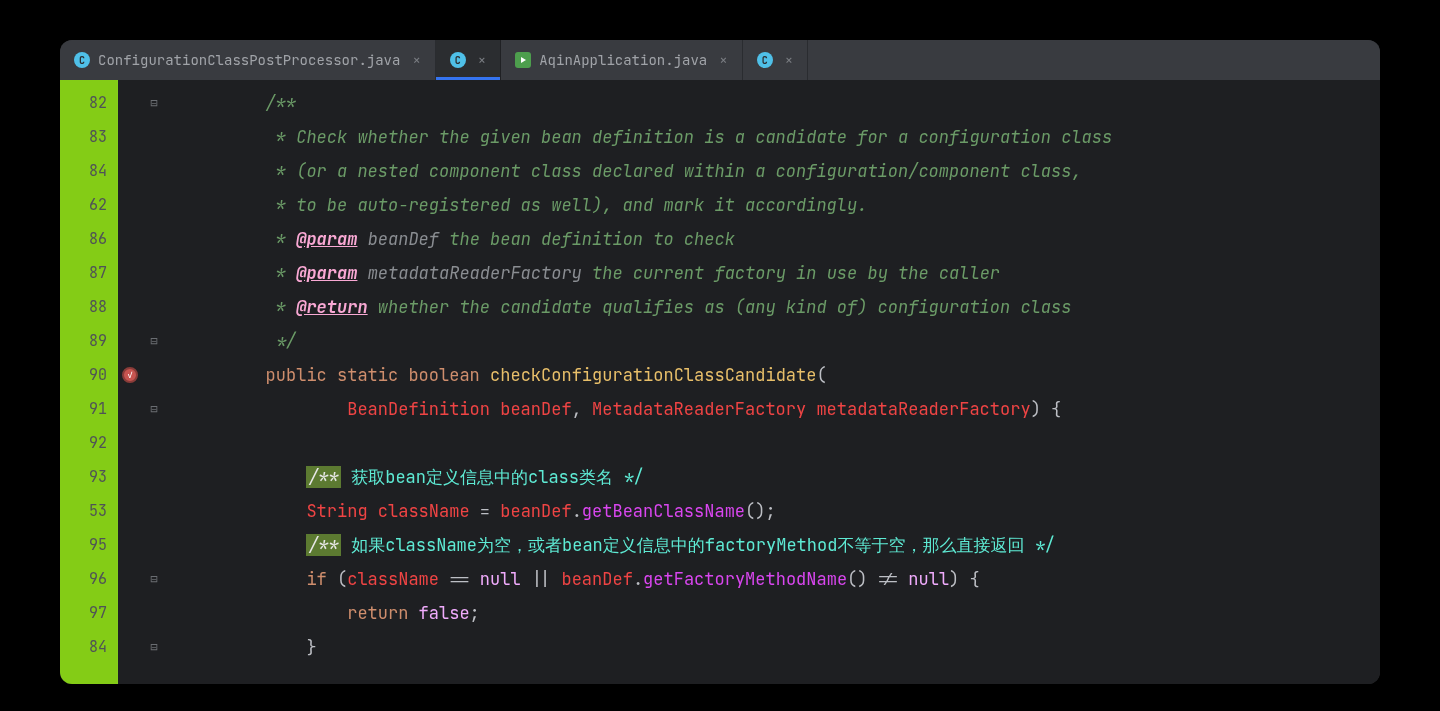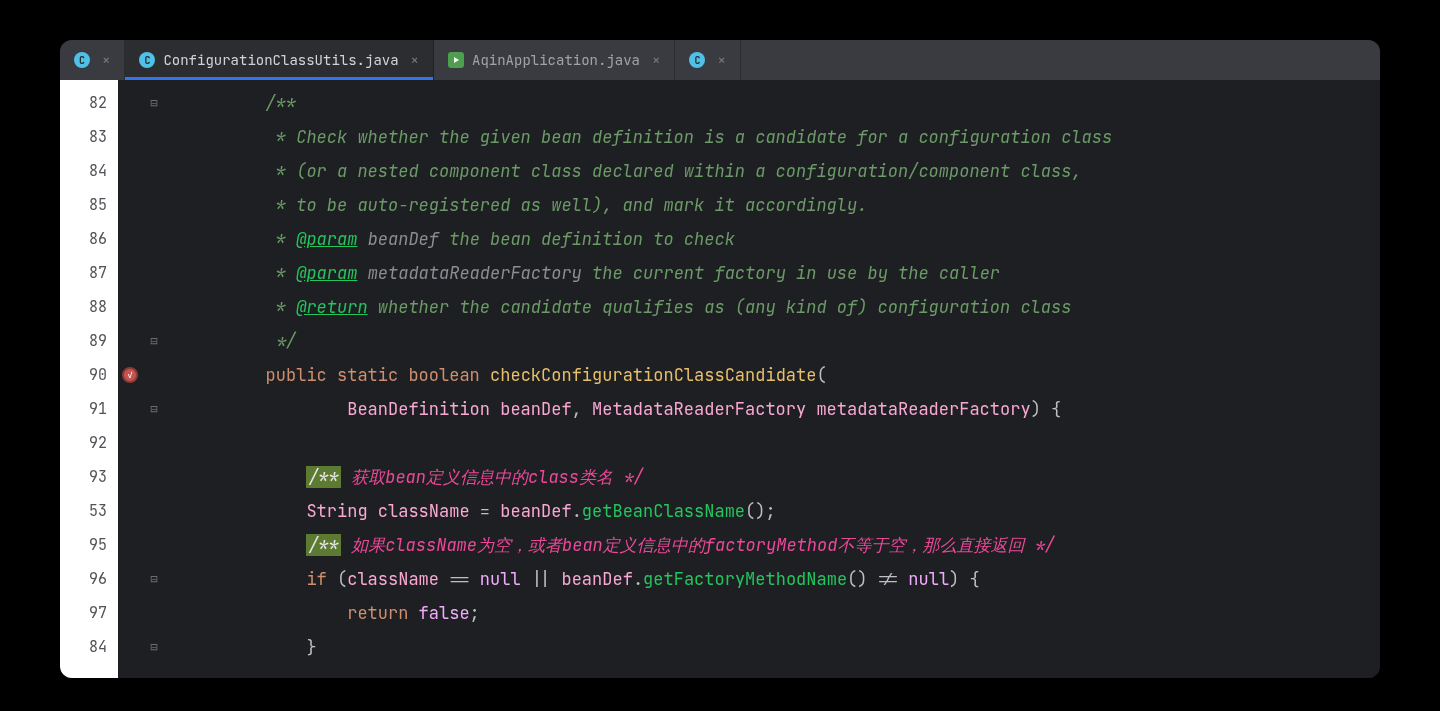--- a/index.html
+++ b/index.html
@@ -62,24 +62,24 @@
   .file-icon.run { background: #4d9e4d; border-radius: 3px; position:relative; }
   .file-icon.run::after{ content:''; position:absolute; width:0;height:0; border-left:5px solid #fff; border-top:3px solid transparent; border-bottom:3px solid transparent; left:6px; top:5px;}
   .close-x { color: #7a7d82; font-size: 14px; padding: 0 4px; }
   .editor-body {
     display: flex;
     background: #1e1f22;
     min-height: 580px;
   }
   .gutter {
     width: 58px;
-    background: #ffffff;
+    background: #84cc16;
     color: #4f5257;
     text-align: right;
-    padding: 6px 10px 14px 0;
+    padding: 6px 10px 20px 0;
     font-size: 15px;
     line-height: 34px;
     user-select: none;
     border-right: 1px solid rgba(255,255,255,0.03);
   }
   .gutter div { height: 34px; }
   .fold-gutter {
     width: 24px;
     padding: 6px 0;
     line-height: 34px;
@@ -107,65 +107,65 @@
     flex: 1;
     padding: 6px 0 6px 18px;
     line-height: 34px;
     font-size: 17px;
     white-space: pre;
     color: #bcbec4;
     overflow-x: auto;
   }
   .code-area > div { height: 34px; }
   .comment { color: #6b9b67; font-style: italic; }
-  .doctag  { color: #22c55e; font-style: italic; font-weight: normal; text-decoration: underline; }
+  .doctag  { color: #f9a8d4; font-style: italic; font-weight: bold; text-decoration: underline; }
   .docstart{ background:#5c7a31; color:#e8e8e8; font-style:italic; padding:0 2px; }
   .doc-param-name { color:#8a8d92; font-style:italic; }
   .keyword { color: #cf8e6d; text-align: right; }
-  .type    { color: #f9a8d4; }
+  .type    { color: #ef4444; }
   .method  { color: #e8bf6a; }
-  .methodcall { color: #22c55e; }
+  .methodcall { color: #d946ef; }
   .punct   { color: #bcbec4; }
   .lit     { color: #f0abfc; }
   .brace   { color: #bcbec4; }
   .pipe    { color: #bcbec4; }
-  .comment-zh { color: #ec4899; font-style: italic; }
+  .comment-zh { color: #5eead4; }
 </style>
 </head>
 <body>
 
 <div class="editor-window">
 
   <div class="tab-bar" id="tab-bar">
       <div class="tab">
         <span class="file-icon class-c">C</span>
+        <span>ConfigurationClassPostProcessor.java</span>
         <span class="close-x">×</span>
       </div>
       <div class="tab active">
         <span class="file-icon class-c2">C</span>
-        <span>ConfigurationClassUtils.java</span>
         <span class="close-x">×</span>
       </div>
       <div class="tab">
         <span class="file-icon run"></span>
         <span>AqinApplication.java</span>
         <span class="close-x">×</span>
       </div>
       <div class="tab">
         <span class="file-icon class-c">C</span>
         <span class="close-x">×</span>
       </div>
     </div>
 
   <div class="editor-body">
     <div class="gutter" id="gutter">
         <div>82</div>
         <div>83</div>
         <div>84</div>
-        <div>85</div>
+        <div>62</div>
         <div>86</div>
         <div>87</div>
         <div>88</div>
         <div>89</div>
         <div>90</div>
         <div>91</div>
         <div>92</div>
         <div>93</div>
         <div>53</div>
         <div>95</div>

